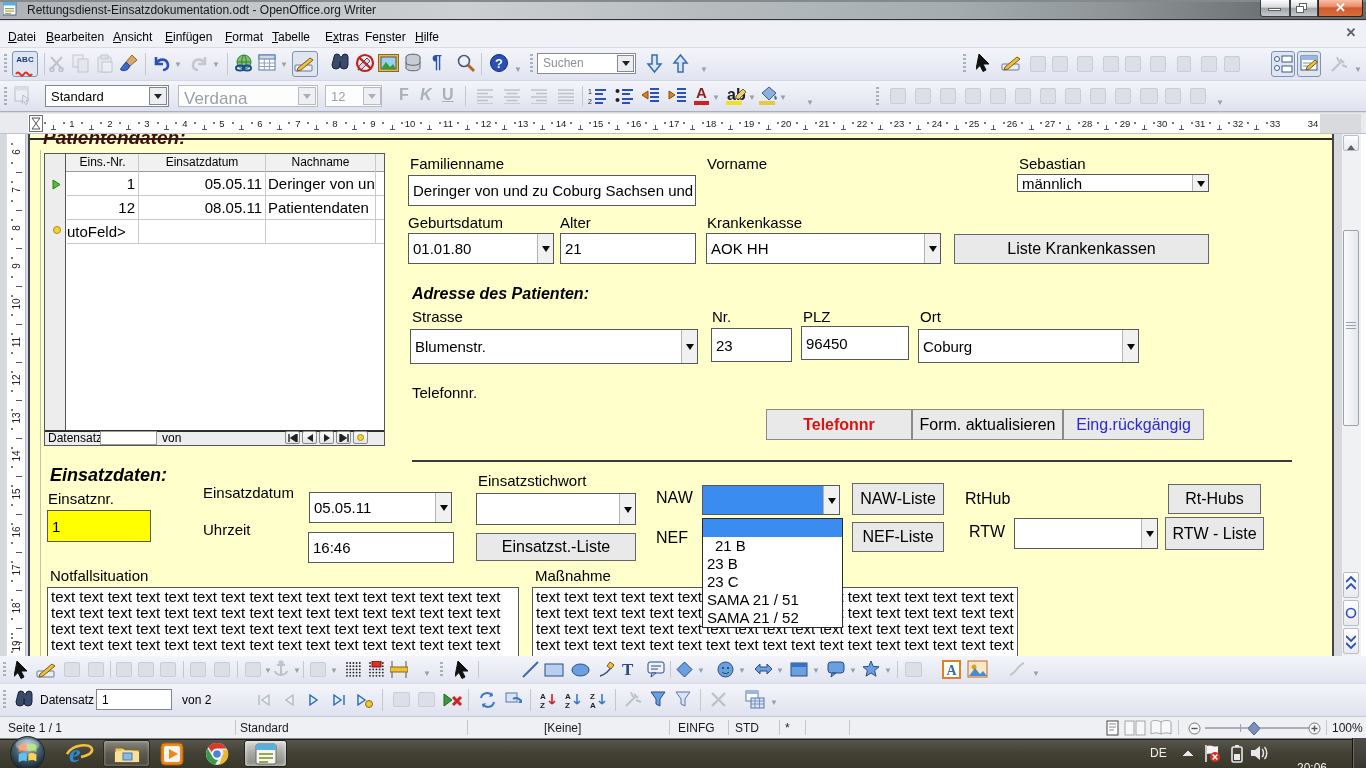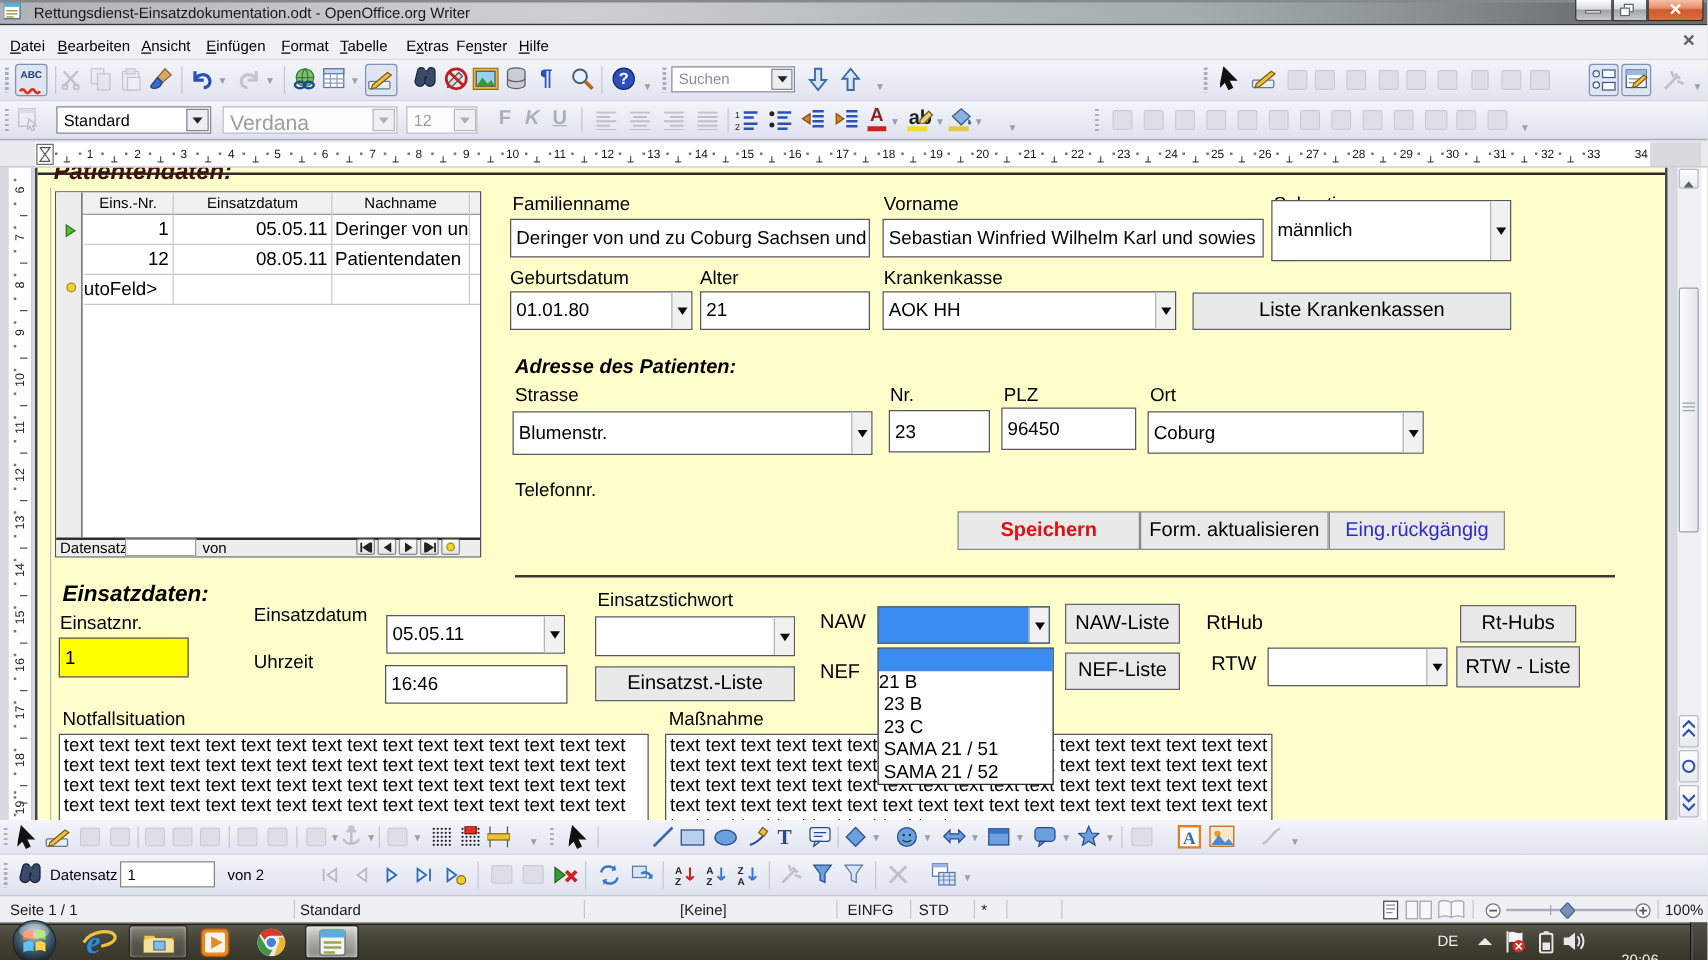--- a/index.html
+++ b/index.html
@@ -598,42 +598,41 @@
         </div>
     <div class="ab gbt" style="left:308px">
           <div style="width:7px;height:7px;border-radius:50%;background:#f3d22b;border:1px solid #a98f13;margin:0 auto"></div>
         </div>
   </div>
 
   <div class="lbl" style="left:380px;top:21px">Familienname</div>
   <div class="lbl" style="left:677px;top:21px">Vorname</div>
   <div class="lbl" style="left:989px;top:21px">Sebastian</div>
   <div class="inp" style="left:378px;top:41px;width:288px;height:31px">Deringer von und zu Coburg Sachsen und</div>
-  <div class="inp" style="left:676px;top:41px;width:305px;height:31px">Sebastian Winfried Wilhelm Karl und sowies</div>
-  <div class="inp" style="left:987px;top:26px;width:192px;height:49px">männlich<div class="dd"></div></div>
+  <div class="inp" style="left:987px;top:40px;width:192px;height:18px">männlich<div class="dd"></div></div>
 
   <div class="lbl" style="left:378px;top:80px">Geburtsdatum</div>
   <div class="lbl" style="left:530px;top:80px">Alter</div>
   <div class="lbl" style="left:677px;top:80px">Krankenkasse</div>
   <div class="inp" style="left:378px;top:99px;width:146px;height:31px">01.01.80<div class="dd"></div></div>
   <div class="inp" style="left:530px;top:99px;width:136px;height:31px">21</div>
   <div class="inp" style="left:676px;top:99px;width:235px;height:31px">AOK HH<div class="dd"></div></div>
   <div class="btn" style="left:924px;top:100px;width:255px;height:30px">Liste Krankenkassen</div>
 
   <div class="ab" style="left:382px;top:151px;font-size:16px;font-weight:bold;font-style:italic">Adresse des Patienten:</div>
   <div class="lbl" style="left:382px;top:174px">Strasse</div>
   <div class="lbl" style="left:682px;top:174px">Nr.</div>
   <div class="lbl" style="left:773px;top:174px">PLZ</div>
   <div class="lbl" style="left:890px;top:174px">Ort</div>
   <div class="inp" style="left:380px;top:195px;width:288px;height:35px">Blumenstr.<div class="dd"></div></div>
   <div class="inp" style="left:681px;top:194px;width:81px;height:34px">23</div>
   <div class="inp" style="left:771px;top:192px;width:108px;height:34px">96450</div>
   <div class="inp" style="left:888px;top:195px;width:221px;height:34px">Coburg<div class="dd"></div></div>
   <div class="lbl" style="left:382px;top:250px">Telefonnr.</div>
-  <div class="btn" style="left:736px;top:275px;width:146px;height:31px;color:#e01010;font-weight:bold;font-size:16px;border-color:#8a8a8a">Speichern</div>
+  <div class="btn" style="left:736px;top:275px;width:146px;height:31px;color:#e01010;font-weight:bold;font-size:16px;border-color:#8a8a8a">Telefonnr</div>
   <div class="btn" style="left:882px;top:275px;width:151px;height:31px;font-size:16px;border-color:#8a8a8a">Form. aktualisieren</div>
   <div class="btn" style="left:1033px;top:275px;width:141px;height:31px;color:#2b2bd0;font-size:16px;border-color:#8a8a8a">Eing.rückgängig</div>
 
   <div class="ab" style="left:382px;top:326px;width:880px;height:2px;background:#3a3a3a"></div>
 
   <div class="ab" style="left:20px;top:331px;font-size:18px;font-weight:bold;font-style:italic">Einsatzdaten:</div>
   <div class="lbl" style="left:18px;top:356px">Einsatznr.</div>
   <div class="inp" style="left:17px;top:376px;width:104px;height:32px;background:#ffff00">1</div>
   <div class="lbl" style="left:173px;top:350px">Einsatzdatum</div>
   <div class="inp" style="left:279px;top:358px;width:143px;height:31px">05.05.11<div class="dd"></div></div>
@@ -659,21 +658,21 @@
       </div>
   <div class="btn" style="left:1135px;top:383px;width:99px;height:33px">RTW - Liste</div>
 
   <div class="lbl" style="left:20px;top:433px">Notfallsituation</div>
   <div class="ab ta" style="left:17px;top:453px;width:472px;height:80px">text text text text text text text text text text text text text text text text text text text text text text text text text text text text text text text text text text text text text text text text text text text text text text text text text text text text text text text text text text text text text text text text</div>
   <div class="lbl" style="left:505px;top:433px">Maßnahme</div>
   <div class="ab ta" style="left:502px;top:453px;width:486px;height:80px">text text text text text text text text text text text text text text text text text text text text text text text text text text text text text text text text text text text text text text text text text text text text text text text text text text text text text text text text text text text text text text text text text text text text text text text text text text text text</div>
 
   <div class="ab" style="left:672px;top:384px;width:141px;height:110px;background:#fff;border:1px solid #2a2a2a;font-size:15px;z-index:30">
     <div style="height:18px;background:#3a8cf0"></div>
-    <div style="height:18px;padding-left:0">21 B</div>
+    <div style="height:18px;padding-left:12px">21 B</div>
     <div style="height:18px;padding-left:4px">23 B</div>
     <div style="height:18px;padding-left:4px">23 C</div>
     <div style="height:18px;padding-left:4px">SAMA 21 / 51</div>
     <div style="height:18px;padding-left:4px">SAMA 21 / 52</div>
   </div>
  </div>
 
  <div class="ab" id="vsb" style="left:1342px;top:0;width:19px;height:522px;background:#f0f1f3">
    <div class="ab" style="left:1px;top:1px;width:16px;height:16px;background:linear-gradient(#fdfdfd,#e8eaee);border:1px solid #b8bdc6;border-radius:2px">
         <div style="margin:5px auto 0;width:0;border:4px solid transparent;border-bottom:5px solid #5a6270"></div>

